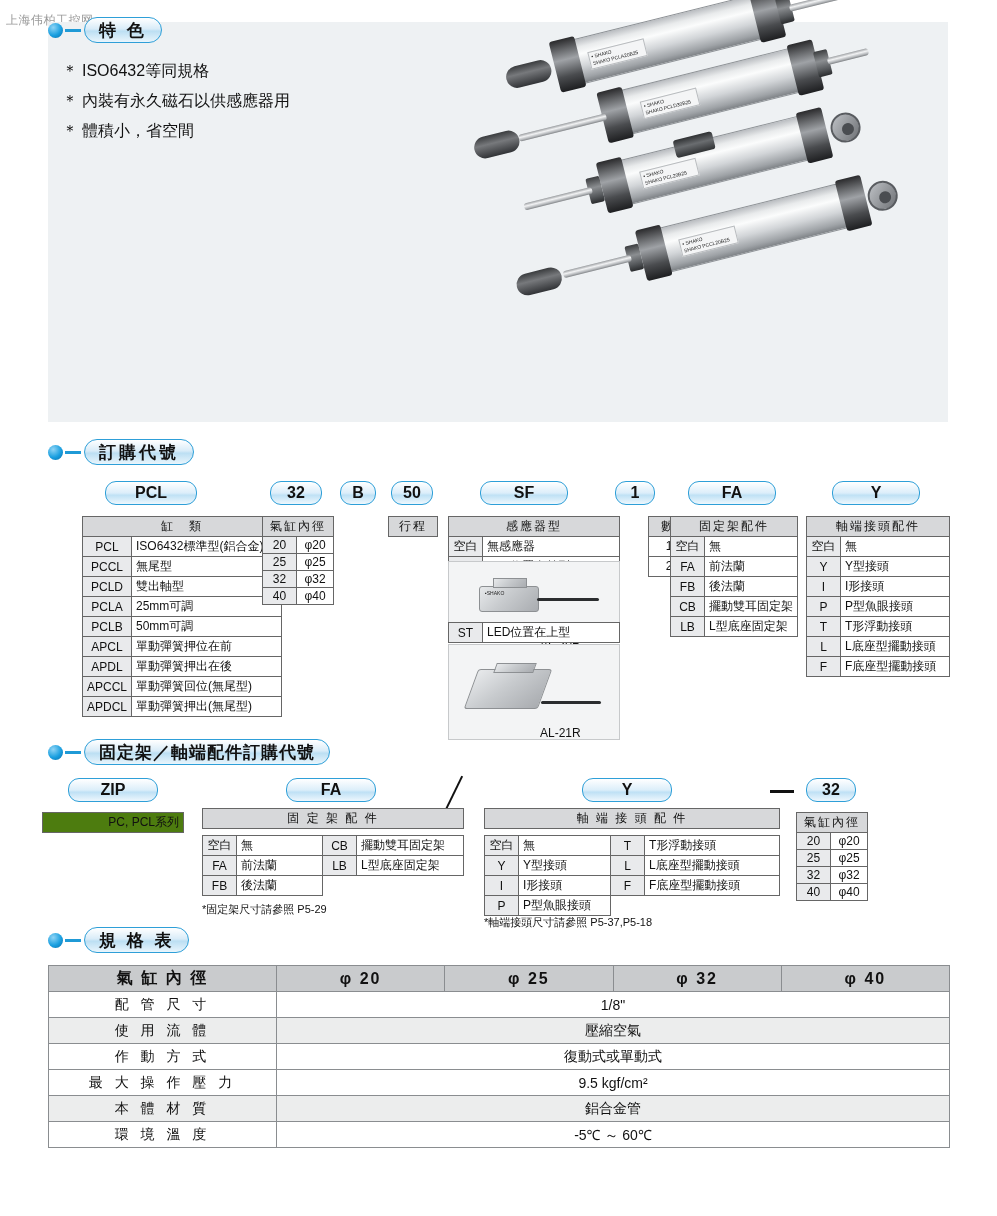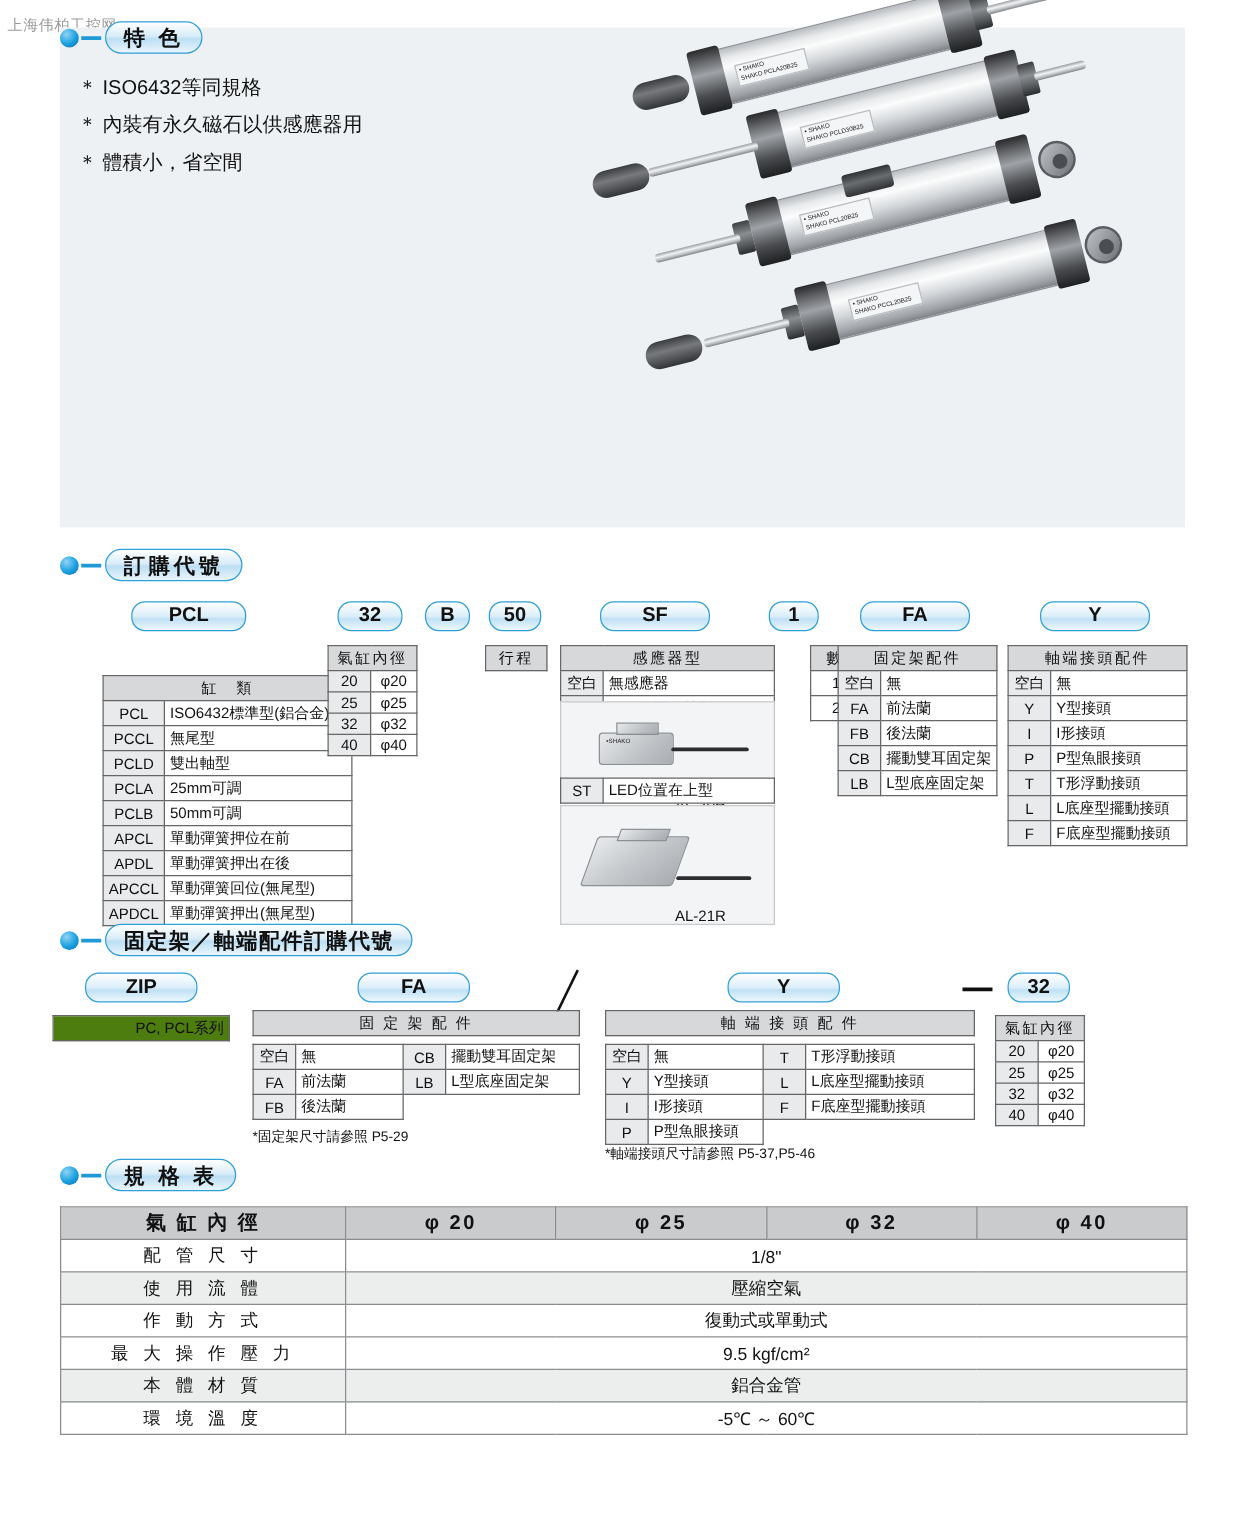--- a/index.html
+++ b/index.html
@@ -242,21 +242,21 @@
 
 <div class="codebox" style="left:105px; top:481px; width:92px;">PCL</div>
 <div class="codebox" style="left:270px; top:481px; width:52px;">32</div>
 <div class="codebox" style="left:340px; top:481px; width:36px;">B</div>
 <div class="codebox" style="left:391px; top:481px; width:42px;">50</div>
 <div class="codebox" style="left:480px; top:481px; width:88px;">SF</div>
 <div class="codebox" style="left:615px; top:481px; width:40px;">1</div>
 <div class="codebox" style="left:688px; top:481px; width:88px;">FA</div>
 <div class="codebox" style="left:832px; top:481px; width:88px;">Y</div>
 
-<div class="blk" style="left:50px; top:540px;padding-left:32px;">
+<div class="blk" style="left:50px; top:516px;padding-left:32px;">
   <table class="tbl" style="width:200px;">
     <tbody>
         <tr>
           <td class="hdr" colspan="2">缸　類</td>
         </tr>
     <tr>
           <td class="k">PCL</td>
           <td>ISO6432標準型(鋁合金)</td>
         </tr>
     <tr>
@@ -544,21 +544,21 @@
     </tr>
     <tr>
       <td class="k">P</td>
       <td>P型魚眼接頭</td>
       <td style="border:none; background:transparent;"></td>
       <td style="border:none; background:transparent;"></td>
     </tr>
   </tbody>
     </table>
 </div>
-<div class="note" style="position:absolute; left:484px; top:915px;">*軸端接頭尺寸請參照  P5-37,P5-46</div>
+<div class="note" style="position:absolute; left:484px; top:915px;">*軸端接頭尺寸請參照  P5-37,P5-18</div>
 
 <div class="blk" style="left:796px; top:812px;">
   <table class="tbl" style="width:72px;">
     <tbody>
         <tr>
           <td class="hdr" colspan="2">氣缸內徑</td>
         </tr>
     <tr>
           <td class="k">20</td>
           <td class="c">φ20</td>

